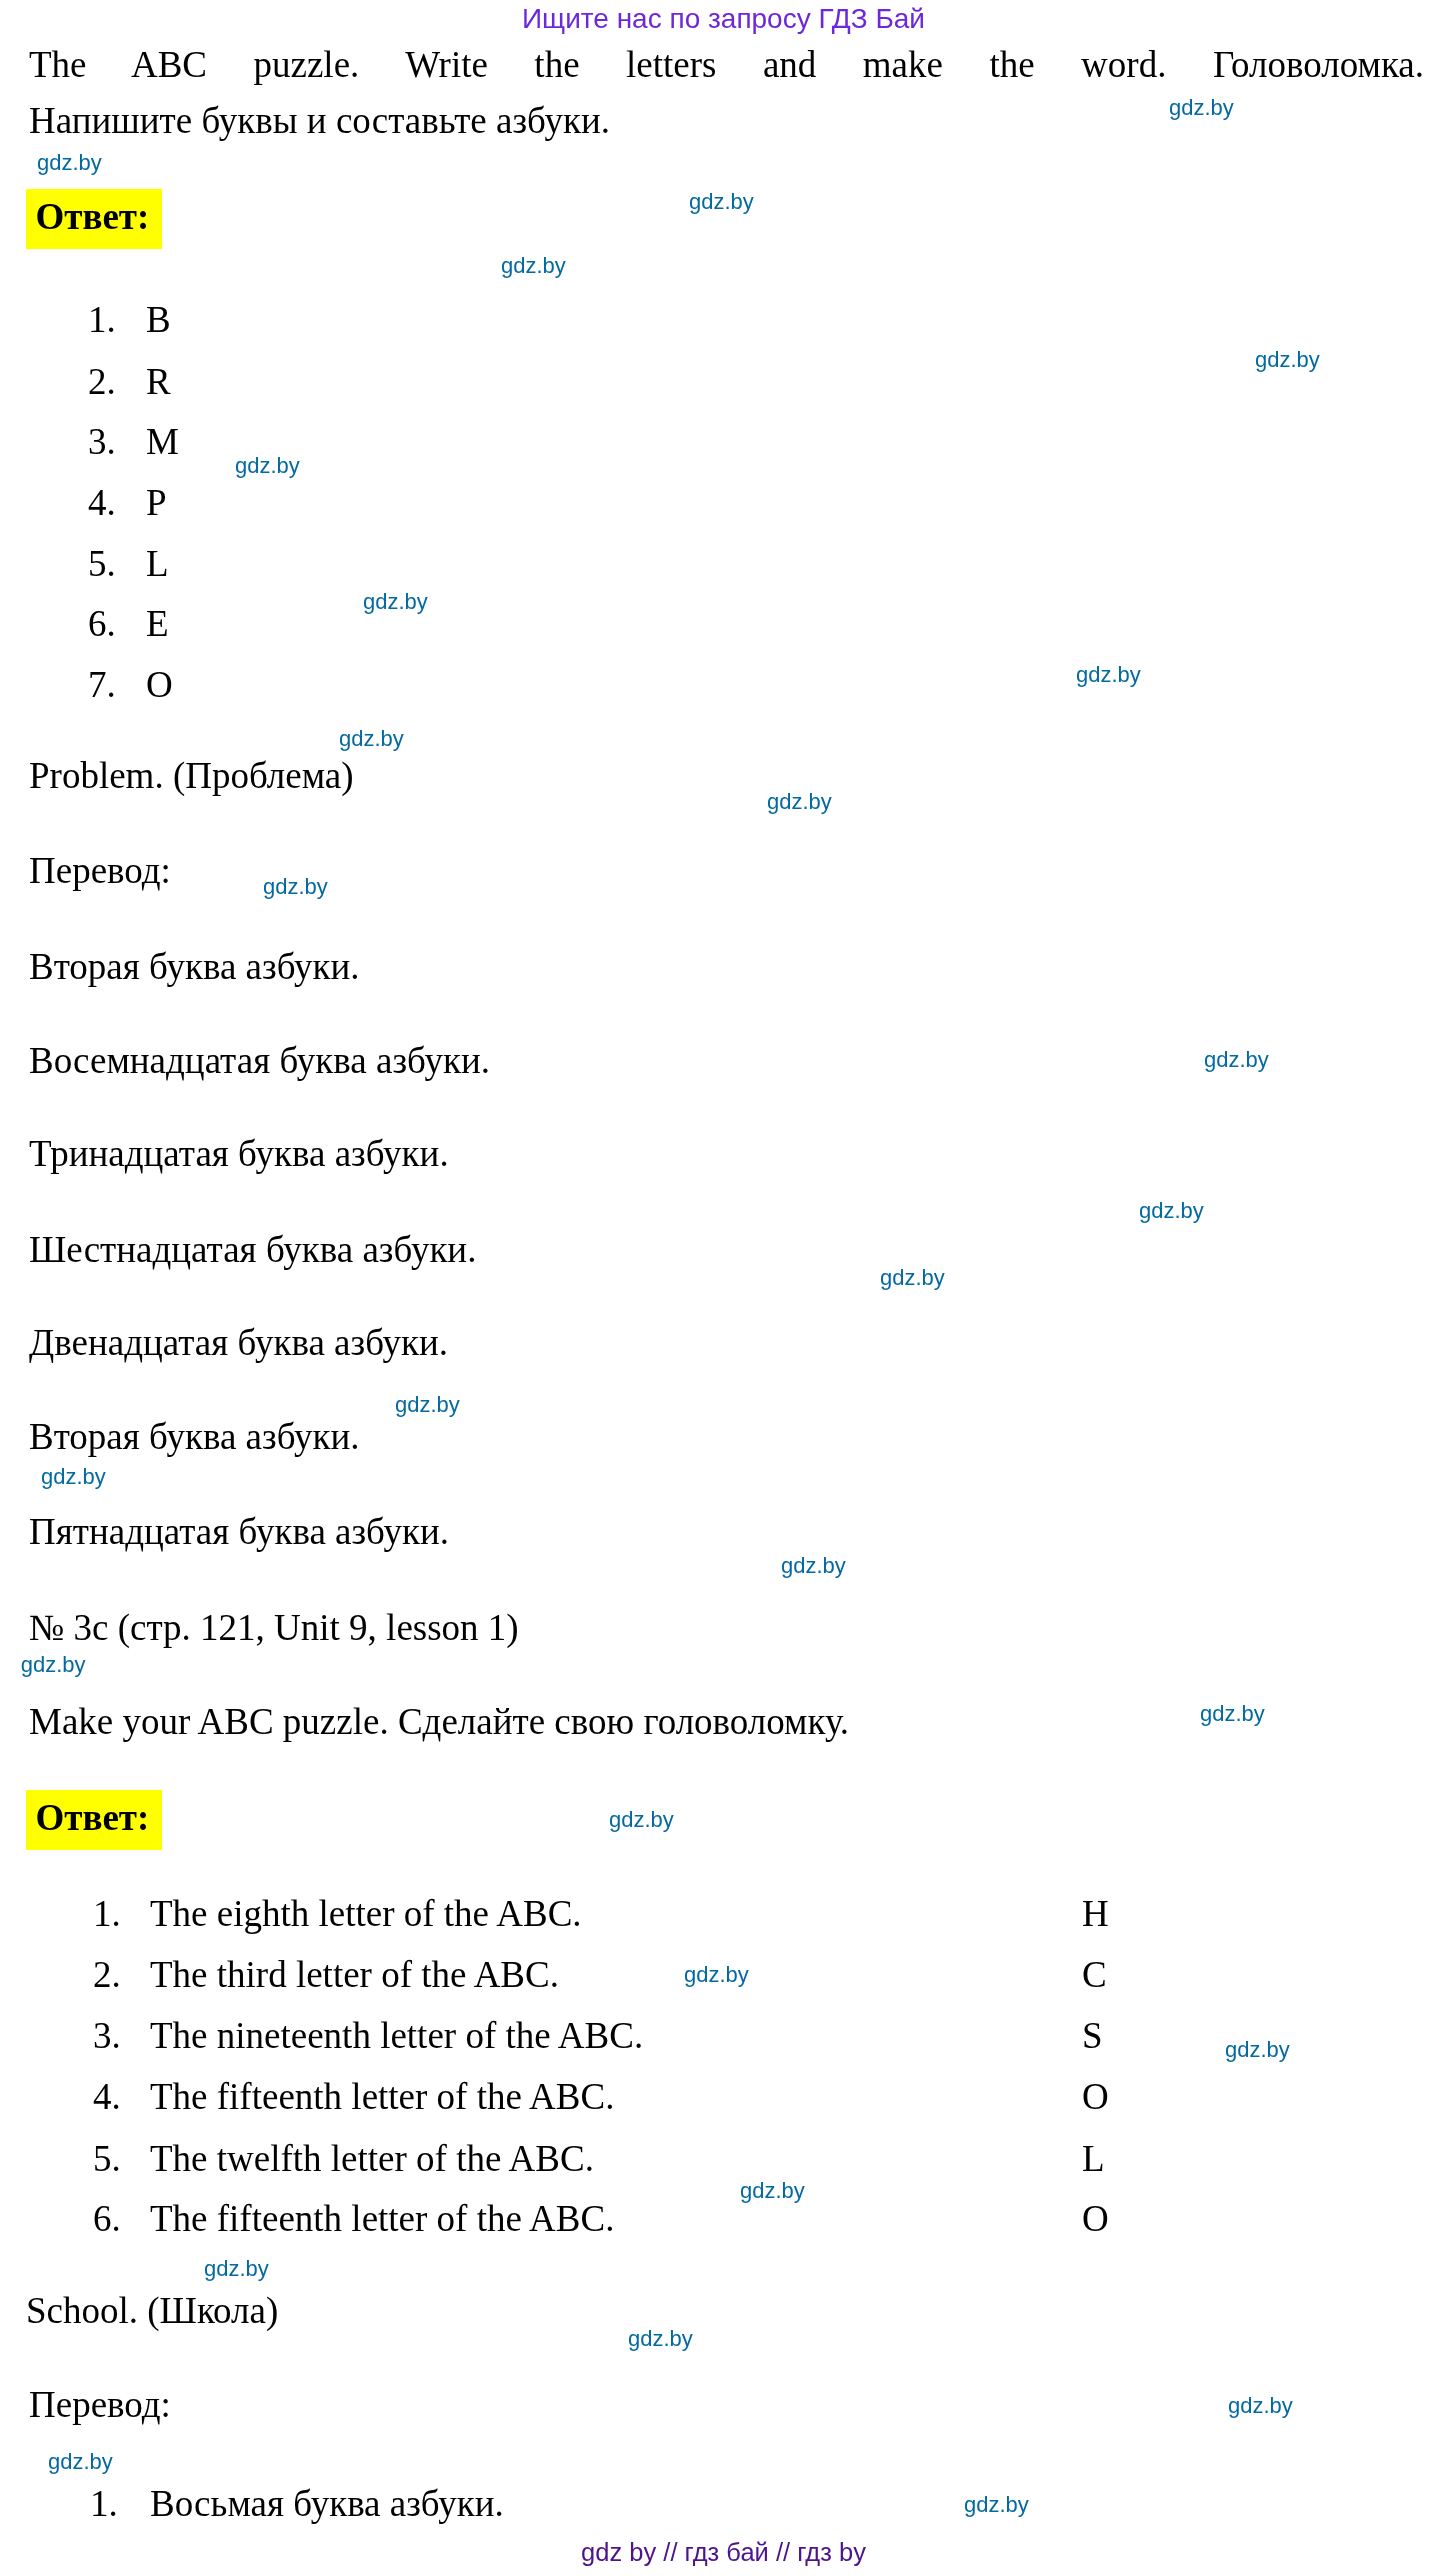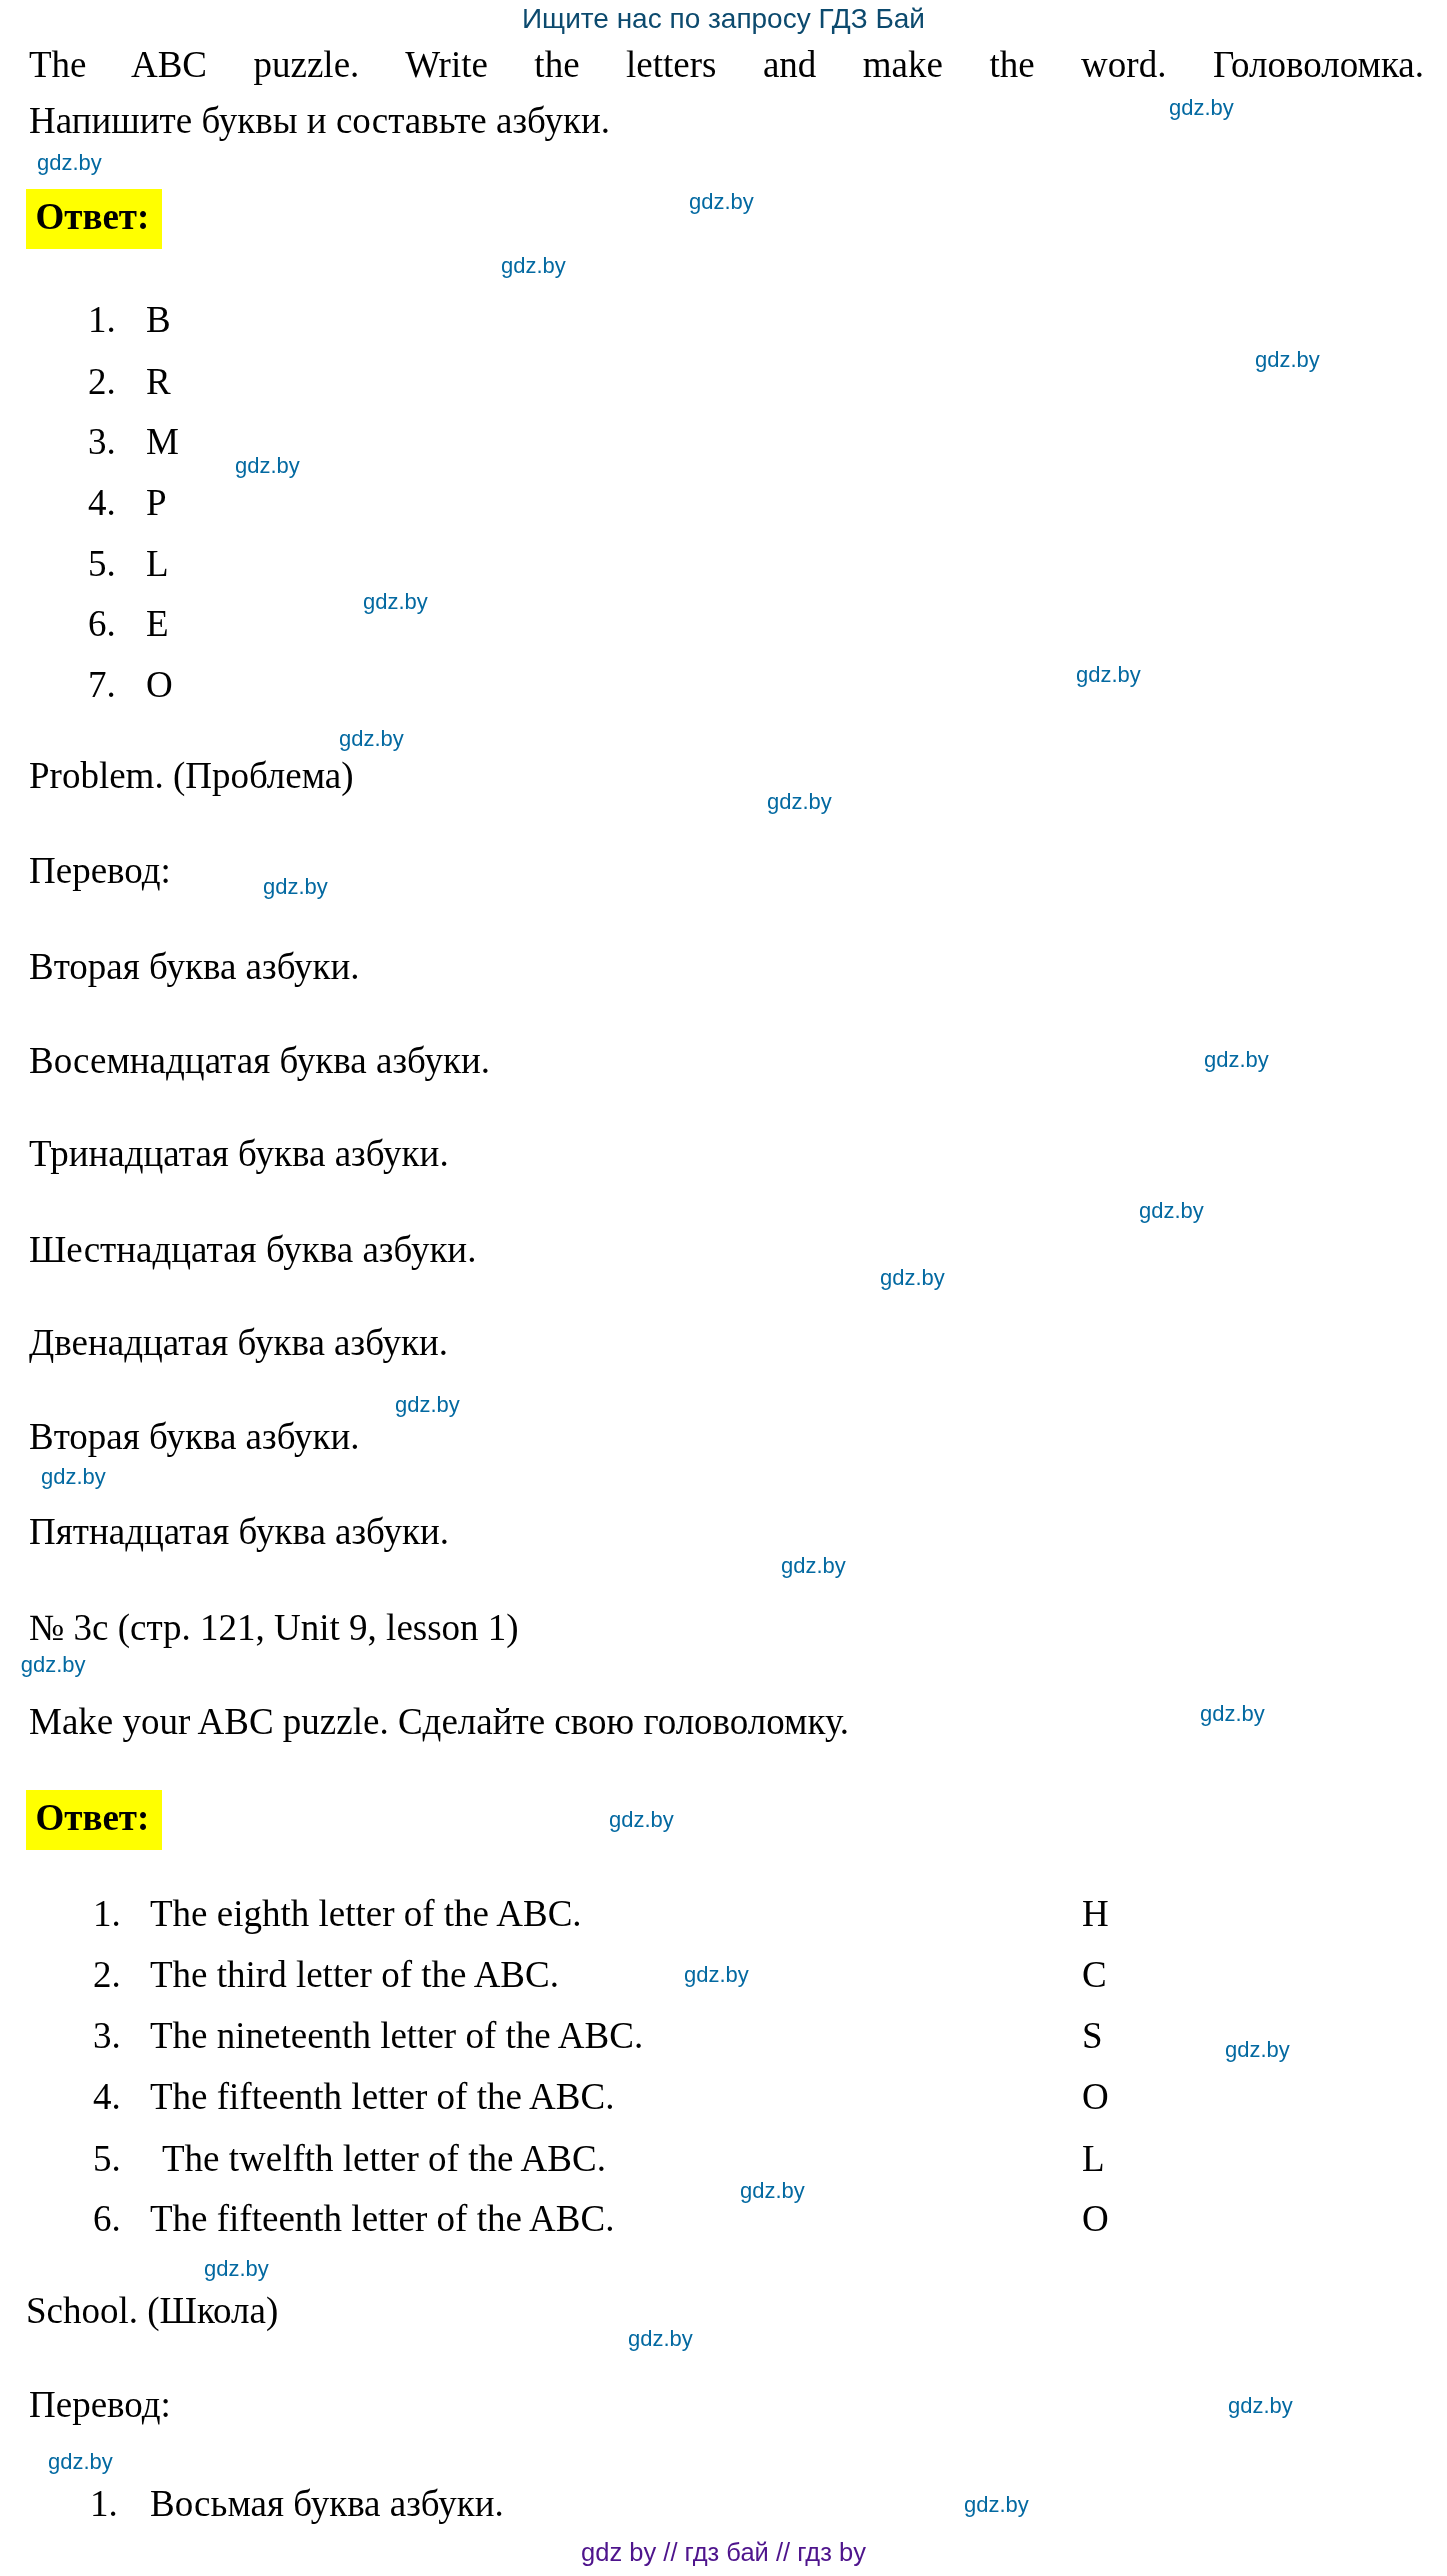--- a/index.html
+++ b/index.html
@@ -31,21 +31,21 @@
     font-family:"Liberation Sans", sans-serif;
     font-size:22px;
     color:#0369a1;
     white-space:nowrap;
   }
   .promo-top {
     position:absolute; top:3.2px; left:0; width:100%;
     text-align:center;
     font-family:"Liberation Sans", sans-serif;
     font-size:28px;
-    color:#0c4a6e;
+    color:#6d28d9;
   }
   .promo-bottom {
     position:absolute; top:2538px; left:0; width:100%;
     text-align:center;
     font-family:"Liberation Sans", sans-serif;
     font-size:25.5px;
     color:#4e148c;
   }
   .list-num { position:absolute; font-size:37px; }
   .list-letter { position:absolute; font-size:37px; }
@@ -109,21 +109,21 @@
 
   <div class="list-num" style="top:2014px; left:93px;">3.</div>
   <div class="list-text" style="top:2014px; left:150px;">The nineteenth letter of the ABC.</div>
   <div class="list-letter" style="top:2014px; left:1082px;">S</div>
 
   <div class="list-num" style="top:2075px; left:93px;">4.</div>
   <div class="list-text" style="top:2075px; left:150px;">The fifteenth letter of the ABC.</div>
   <div class="list-letter" style="top:2075px; left:1082px;">O</div>
 
   <div class="list-num" style="top:2137px; left:93px;">5.</div>
-  <div class="list-text" style="top:2137px; left:150px;margin-left:12px;">The twelfth letter of the ABC.</div>
+  <div class="list-text" style="top:2137px; left:150px;">The twelfth letter of the ABC.</div>
   <div class="list-letter" style="top:2137px; left:1082px;">L</div>
 
   <div class="list-num" style="top:2197px; left:93px;">6.</div>
   <div class="list-text" style="top:2197px; left:150px;">The fifteenth letter of the ABC.</div>
   <div class="list-letter" style="top:2197px; left:1082px;">O</div>
 </div>
 
 <div class="abs body-text" style="top:2291px; left:26px;">School. (Школа)</div>
 
 <div class="abs body-text bold" style="top:2385px; left:29px;">Перевод:</div>

